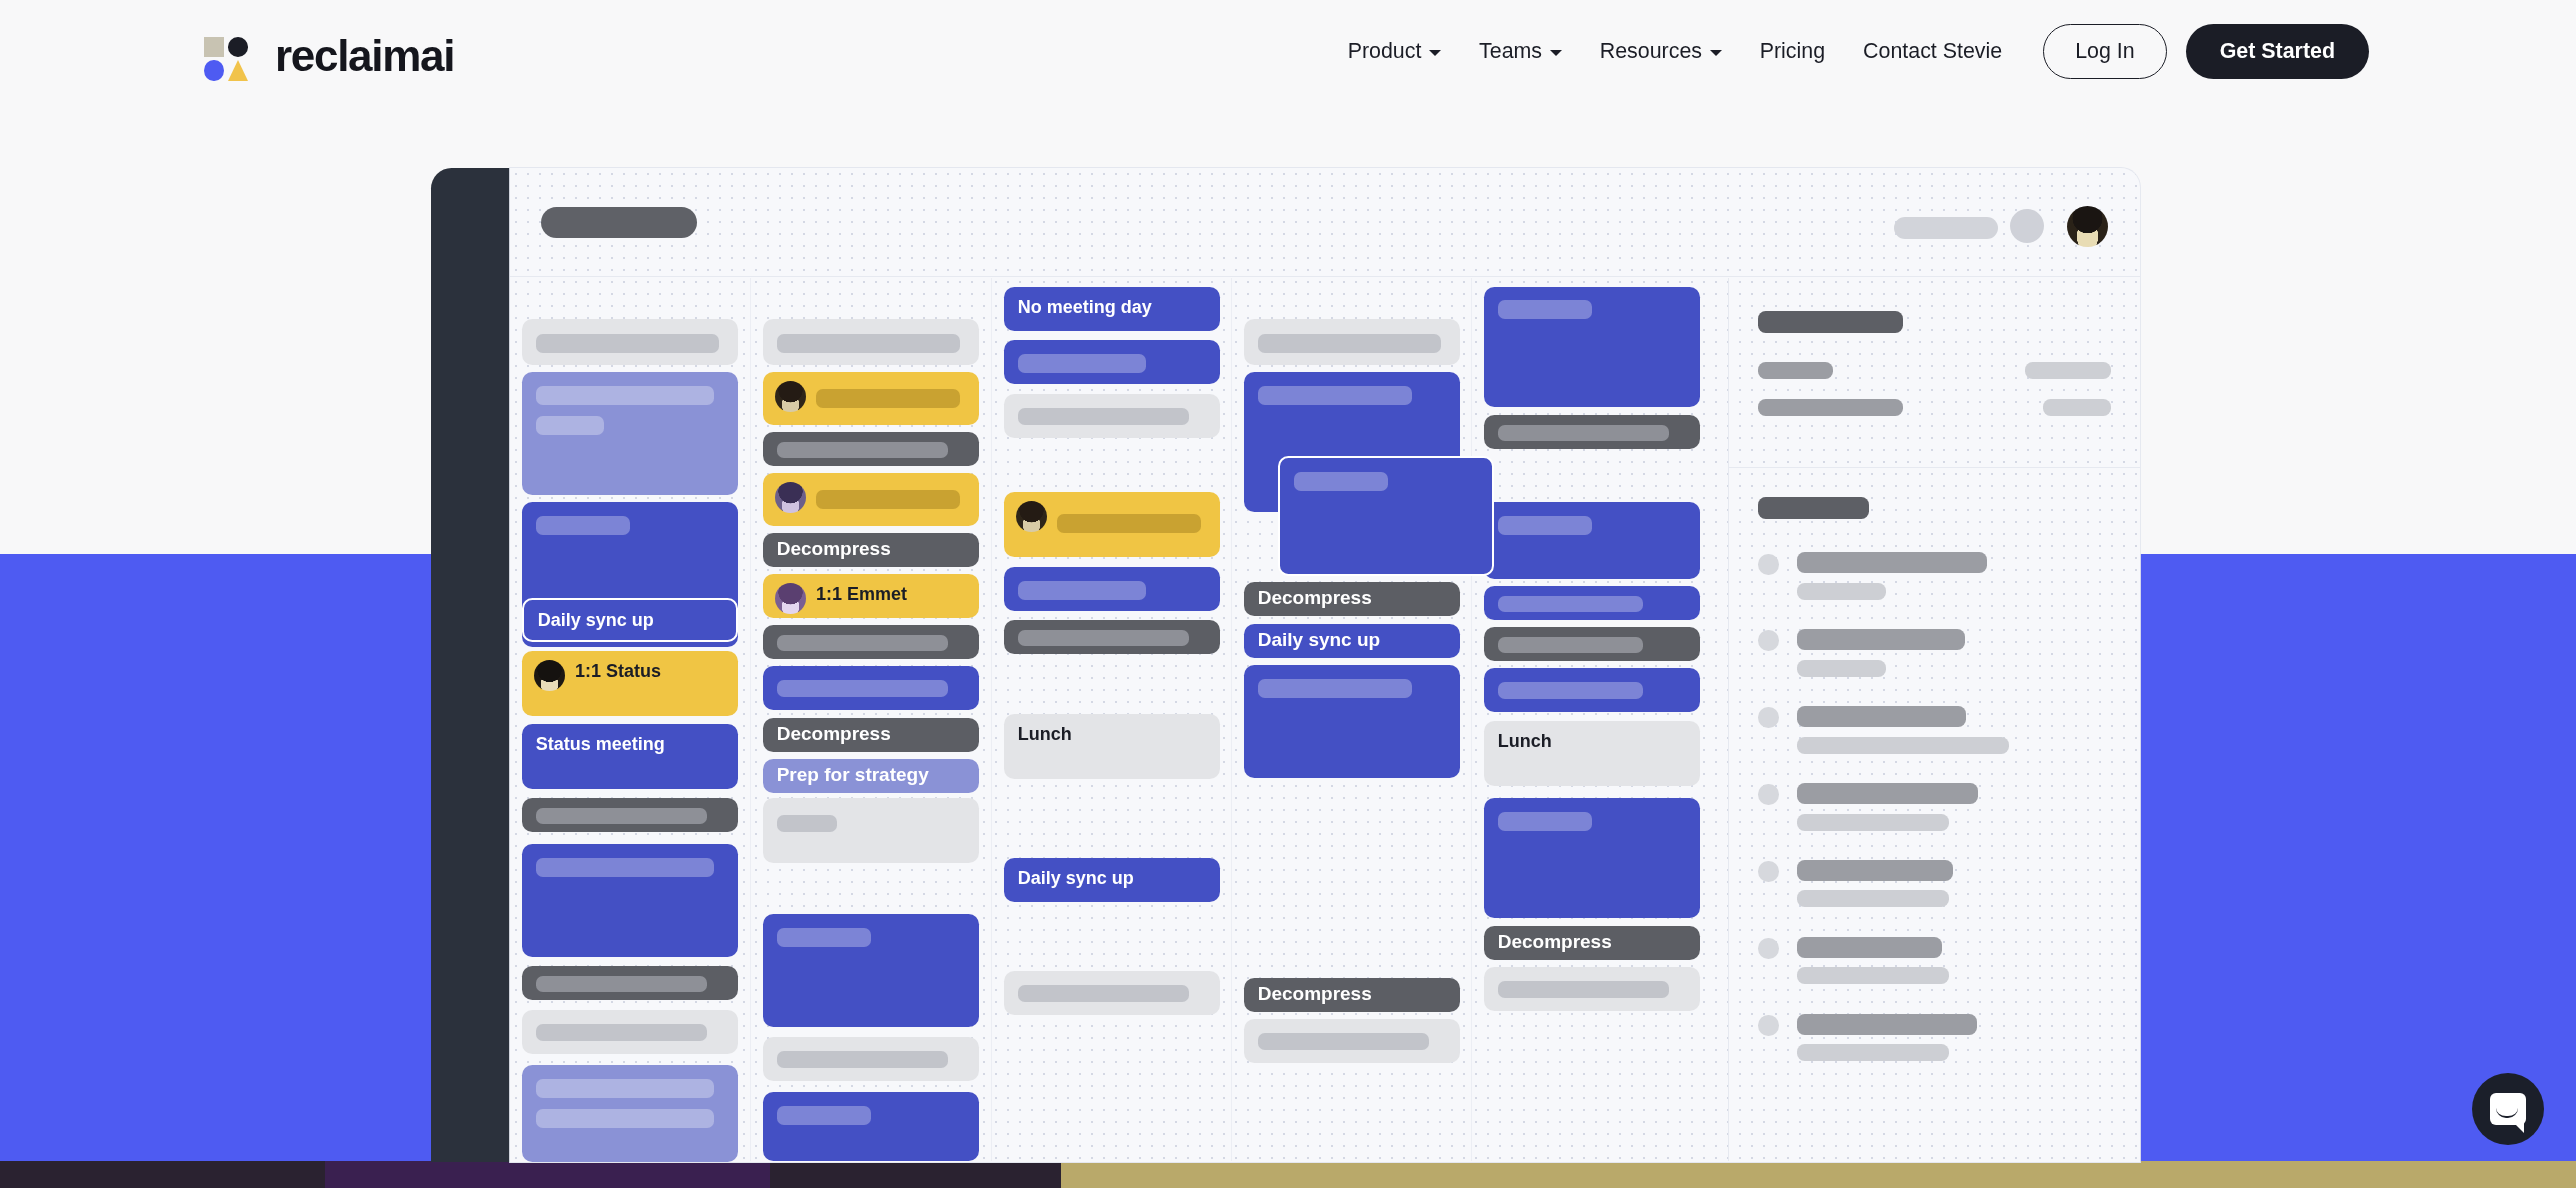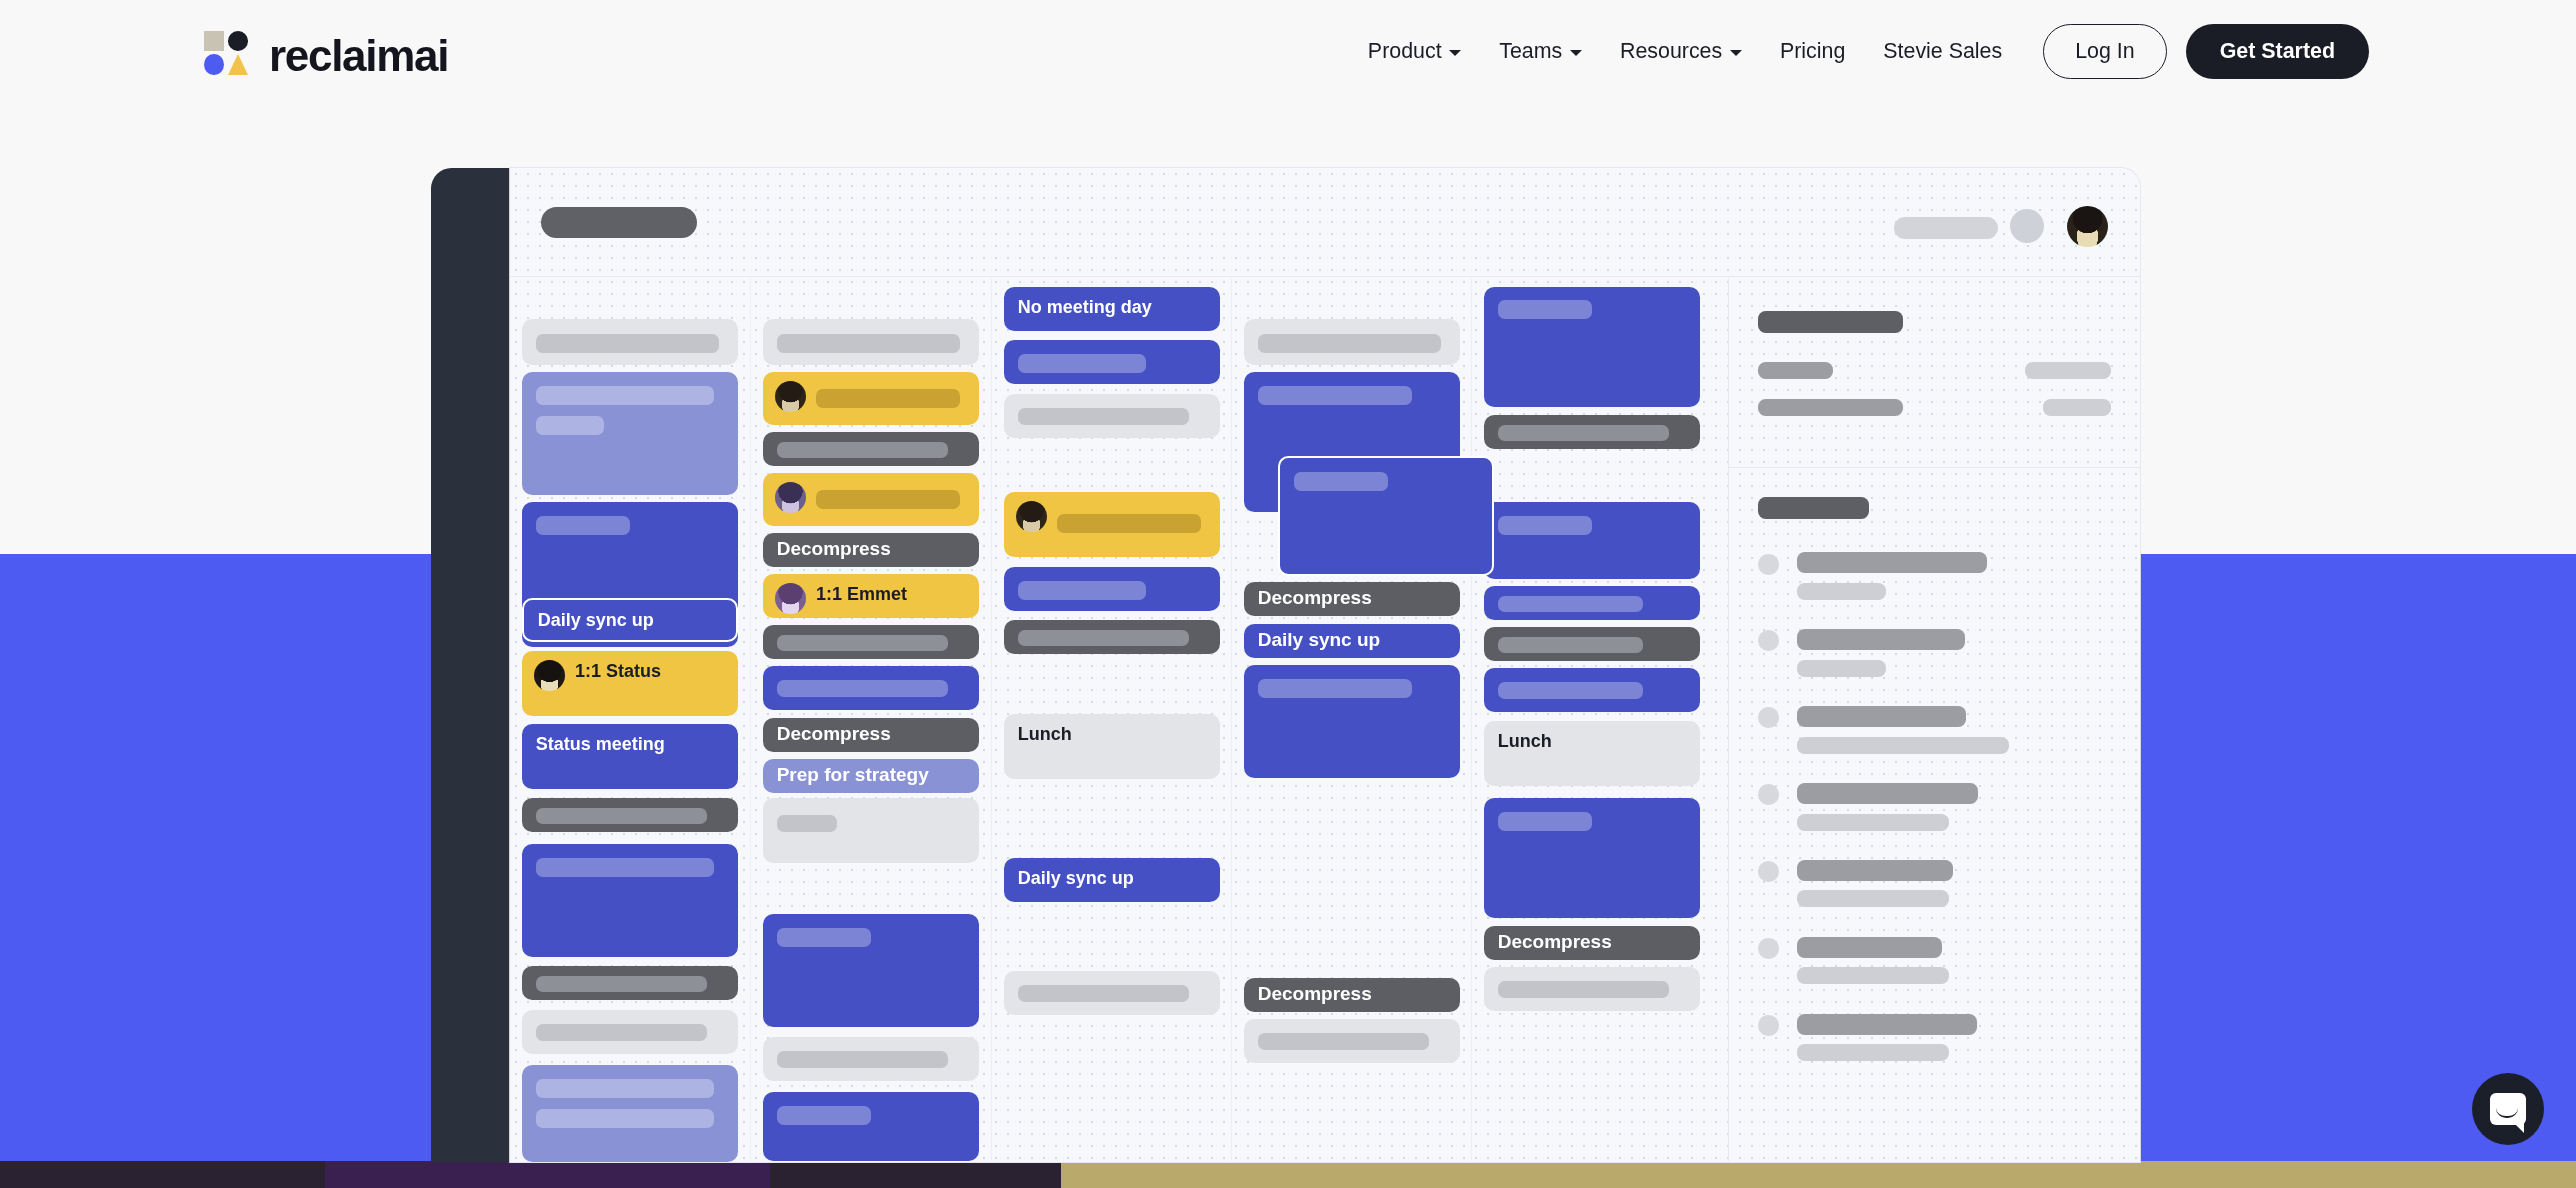--- a/index.html
+++ b/index.html
@@ -28,21 +28,21 @@
   .gold-band::after{
     content:""; position:absolute; left:325px; top:0; width:445px; height:27px;
     background:#3a2050;
   }
 
   
   .nav {
     position: absolute; left: 0; top: 0; width: 2576px; height: 120px;
     display: flex; align-items: center; z-index: 40;
   }
-  .logo-wrap { position: absolute; left: 204px; top: 31px; display:flex; align-items:flex-start; gap:21px; }
+  .logo-wrap { position: absolute; left: 204px; top: 31px; display:flex; align-items:flex-end; gap:27px; }
   .logo-mark { width: 44px; height: 44px; position: relative; }
   .logo-mark .sq { position:absolute; left:0; top:0; width:19.7px; height:19.7px; background:#c8c3b2; }
   .logo-mark .ci { position:absolute; right:0; top:0; width:19.7px; height:19.7px; border-radius:50%; background:#1b1d26; }
   .logo-mark .el { position:absolute; left:0; bottom:0; width:19.7px; height:21.4px; border-radius:50%; background:#4e5bf2; }
   .logo-mark .tr { position:absolute; right:0; bottom:0; width:0; height:0;
       border-left:10.3px solid transparent; border-right:10.3px solid transparent; border-bottom:21.4px solid #f1c34b; }
   .logo-text { font-size: 44px; font-weight: 700; color:#15161d; letter-spacing:-1.3px; }
 
   .nav-links { position:absolute; right: 207px; top: 24px; display:flex; align-items:center; gap: 0; }
   .nav-item {
@@ -179,21 +179,21 @@
         <i class="chev"></i>
       </div>
       <div class="nav-item">
         <span>Resources</span>
         <i class="chev"></i>
       </div>
       <div class="nav-item">
         <span>Pricing</span>
       </div>
       <div class="nav-item">
-        <span>Stevie Sales</span>
+        <span>Contact Stevie</span>
       </div>
       <button class="btn-login">Log In</button>
       <button class="btn-start">Get Started</button>
     </div>
   </div>
 
   <div class="device">
     <div class="device-frame"></div>
 
     <div class="app">

